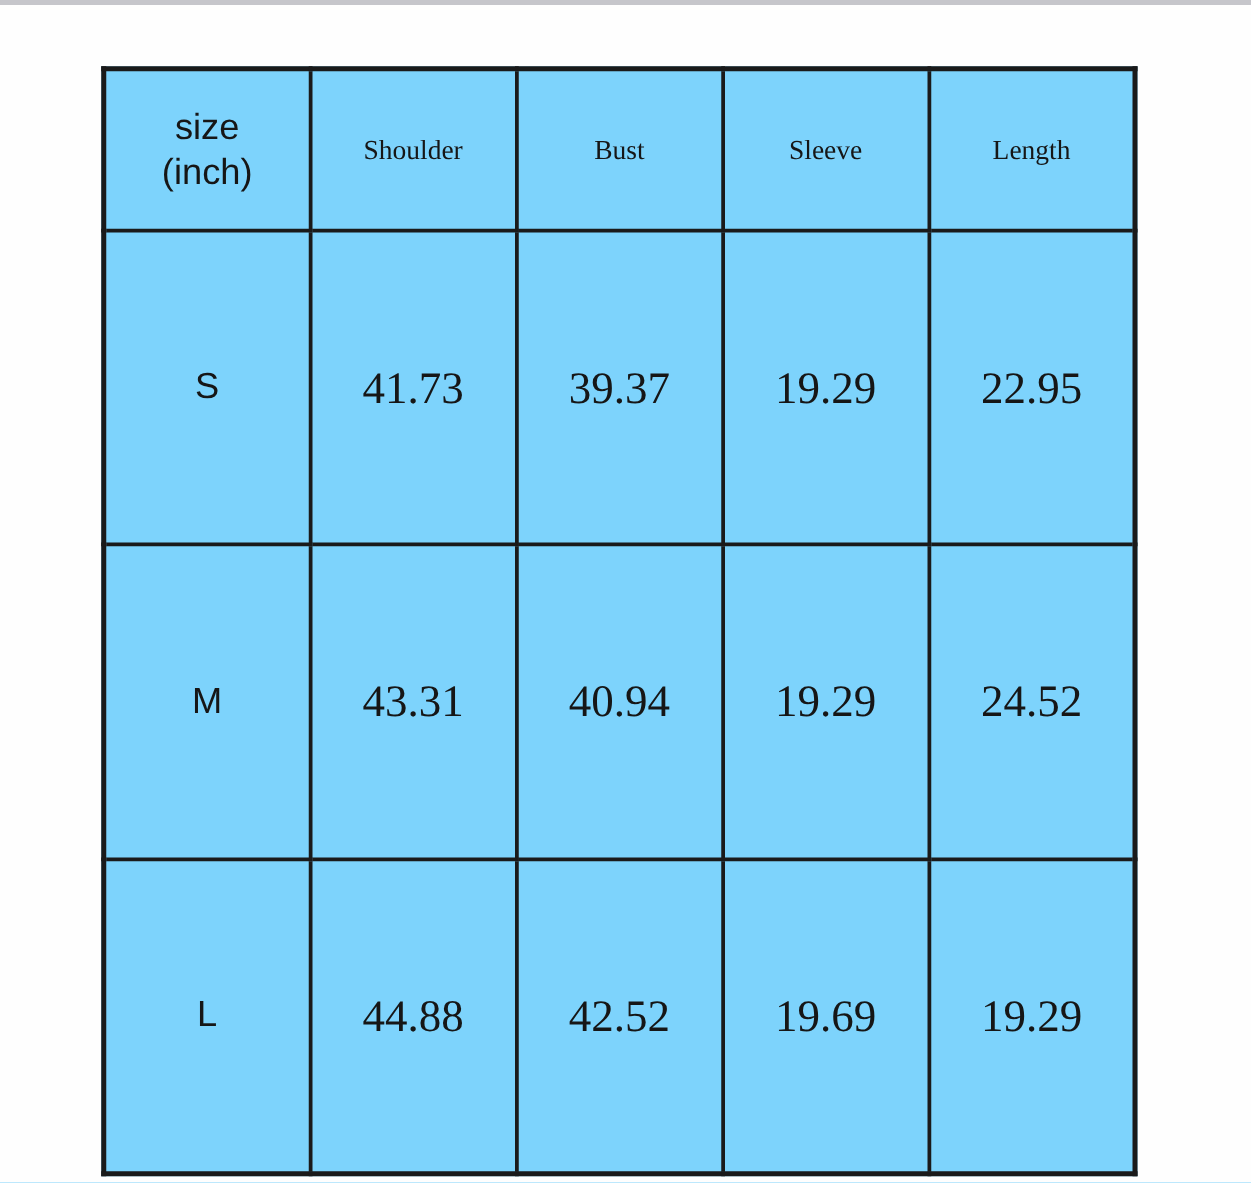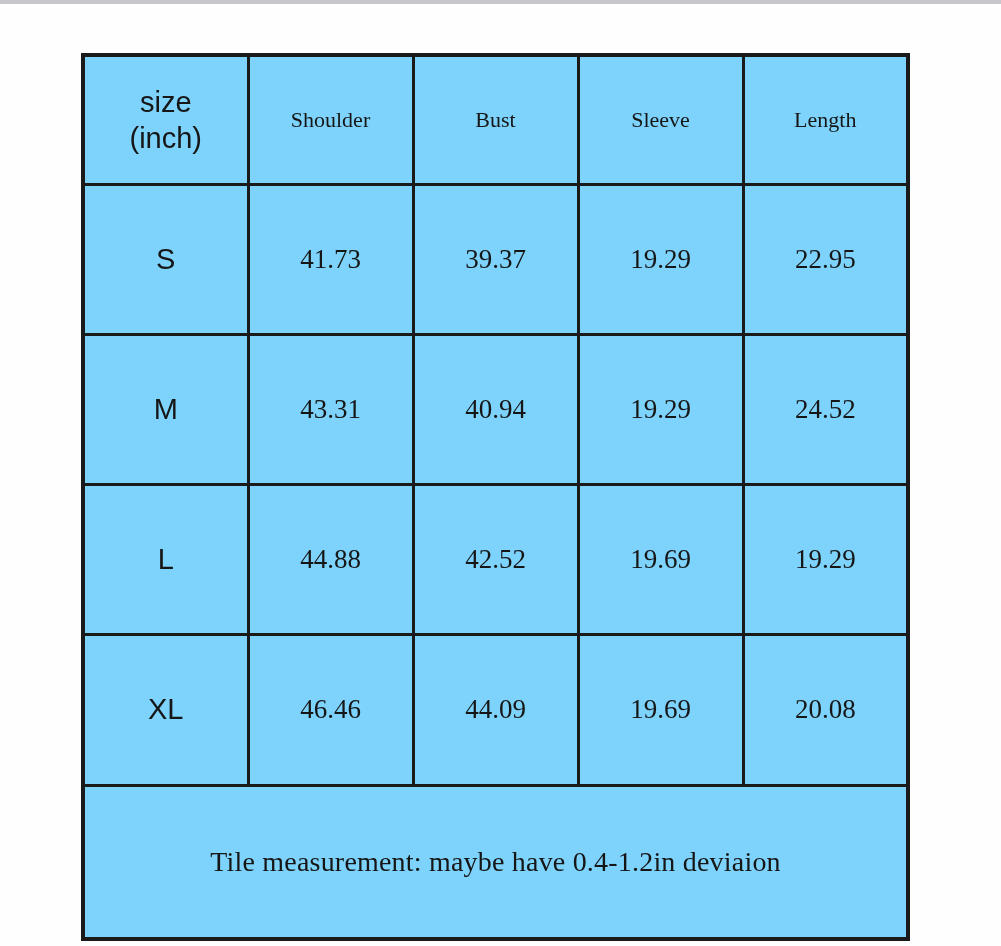--- a/index.html
+++ b/index.html
@@ -49,21 +49,21 @@
   tr.data-row { height: 126px; }
   tr.footer-row { height: 129px; }
   .sans {
     font-family: "Liberation Sans", sans-serif;
     font-size: 29px;
   }
   .serif {
     font-family: "Liberation Serif", serif;
   }
   th.serif { font-size: 22px; }
-  td.serif { font-size: 27px; }
+  td.serif { font-size: 36px; }
   .size-head div { line-height: 36px; }
   td.note {
     font-size: 28px;
     letter-spacing: 0.2px;
   }
 </style>
 </head>
 <body>
 
 <div class="top-strip"></div>
@@ -104,25 +104,15 @@
         <td class="serif">19.29</td>
         <td class="serif">24.52</td>
       </tr>
       <tr class="data-row">
         <td class="sans">L</td>
         <td class="serif">44.88</td>
         <td class="serif">42.52</td>
         <td class="serif">19.69</td>
         <td class="serif">19.29</td>
       </tr>
-      <tr class="data-row">
-        <td class="sans">XL</td>
-        <td class="serif">46.46</td>
-        <td class="serif">44.09</td>
-        <td class="serif">19.69</td>
-        <td class="serif">20.08</td>
-      </tr>
-      <tr class="footer-row">
-        <td colspan="5" class="serif note">Tile measurement: maybe have 0.4-1.2in deviaion</td>
-      </tr>
     </tbody>
   </table>
 </div>
 
 </body></html>

